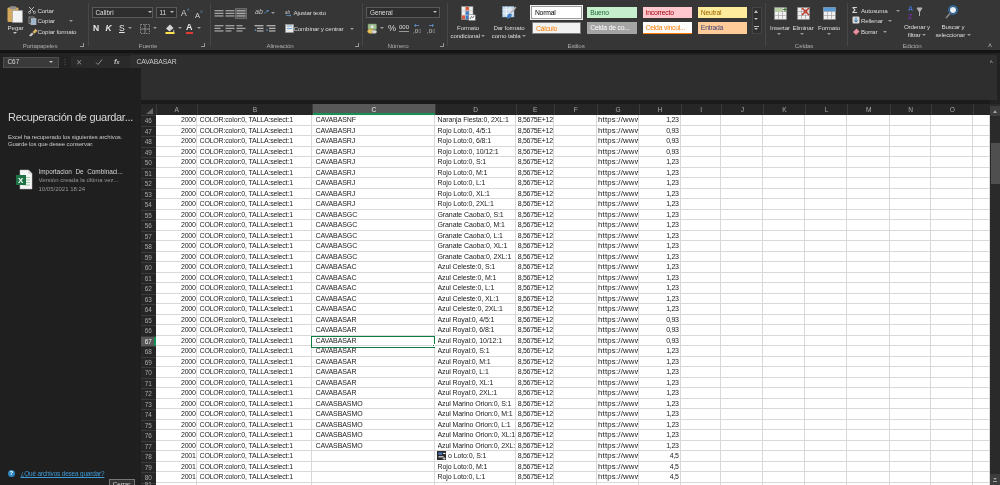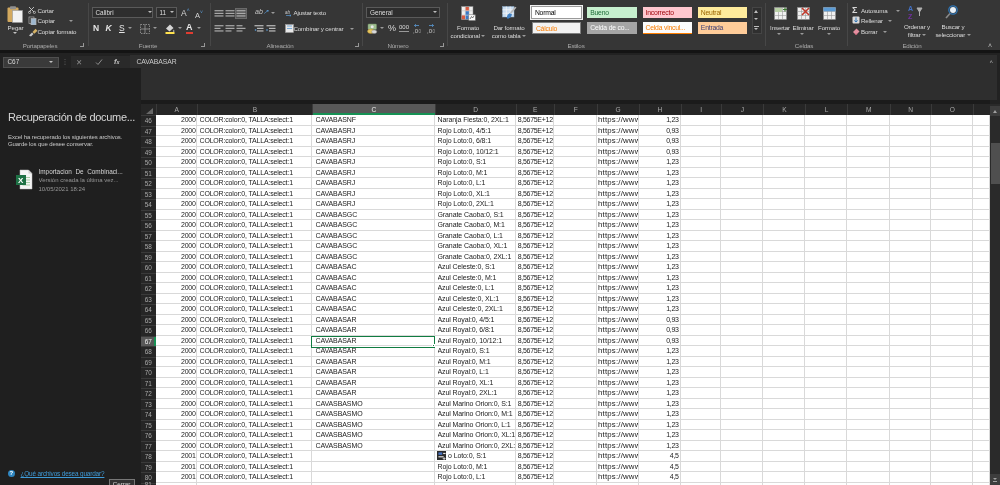--- a/index.html
+++ b/index.html
@@ -275,21 +275,21 @@
 <div class="ab" style="left:76px;top:57.5px;color:#8f8f8f;font-size:7.5px">✕</div>
 <svg class="ab" style="left:95px;top:58px" width="8" height="8" viewBox="0 0 8 8">
       <path d="M1 4.5 L3 6.5 L7 1.5" stroke="#8f8f8f" stroke-width="1" fill="none"></path>
     </svg>
 <div class="ab" style="left:114px;top:56.8px;color:#c2c2c2;font-size:7.5px;font-style:italic;font-weight:bold">f<span style="font-size:5.5px">x</span></div>
 <div class="ab" style="left:130px;top:55px;width:867px;height:44.5px;background:#2e2e2e"></div>
 <div class="ab" style="left:136.5px;top:57.8px;color:#cccccc;font-size:6.8px;letter-spacing:-0.05px">CAVABASAR</div>
 <div class="ab" style="left:989.5px;top:59px;color:#b5b5b5;font-size:6px">˄</div>
 
 <div class="ab" style="left:0;top:68px;width:141px;height:417px;background:#1f1f1f"></div>
-<div class="ab" style="left:8px;top:111px;width:133px;color:#d8d8d8;font-size:11px;letter-spacing:-0.3px;white-space:nowrap;overflow:hidden">Recuperación de docume...</div>
+<div class="ab" style="left:8px;top:111px;width:133px;color:#d8d8d8;font-size:11px;letter-spacing:-0.3px;white-space:nowrap;overflow:hidden">Recuperación de guardar...</div>
 <div class="ab" style="left:8px;top:133.5px;width:130px;color:#c7c7c7;font-size:6px;line-height:7.3px;letter-spacing:-0.1px">Excel ha recuperado los siguientes archivos. Guarde los que desee conservar.</div>
 <svg class="ab" style="left:15px;top:169px" width="18" height="21" viewBox="0 0 18 21">
  <path d="M5 1 H13.5 L17 4.5 V20 H5 Z" fill="#f5f5f5" stroke="#bdbdbd" stroke-width="0.5"></path>
  <path d="M13.5 1 L13.5 4.5 H17 Z" fill="#d0d0d0"></path>
  <path d="M7.5 8.5 H15 M7.5 11 H15 M7.5 13.5 H15 M7.5 16 H15" stroke="#9fc99f" stroke-width="0.9"></path>
  <rect x="1" y="6" width="10" height="10" fill="#1e7145"></rect>
  <text x="3" y="14" font-size="8" fill="#ffffff" font-weight="bold" font-family="Liberation Sans">X</text>
 </svg>
 <div class="ab" style="left:38.5px;top:168px;width:100px;color:#d4d4d4;font-size:6.4px;white-space:nowrap;overflow:hidden">Importacion_De_Combinaci...</div>
 <div class="ab" style="left:38.5px;top:177px;width:100px;color:#969696;font-size:6px;white-space:nowrap;overflow:hidden">Versión creada la última vez...</div>

